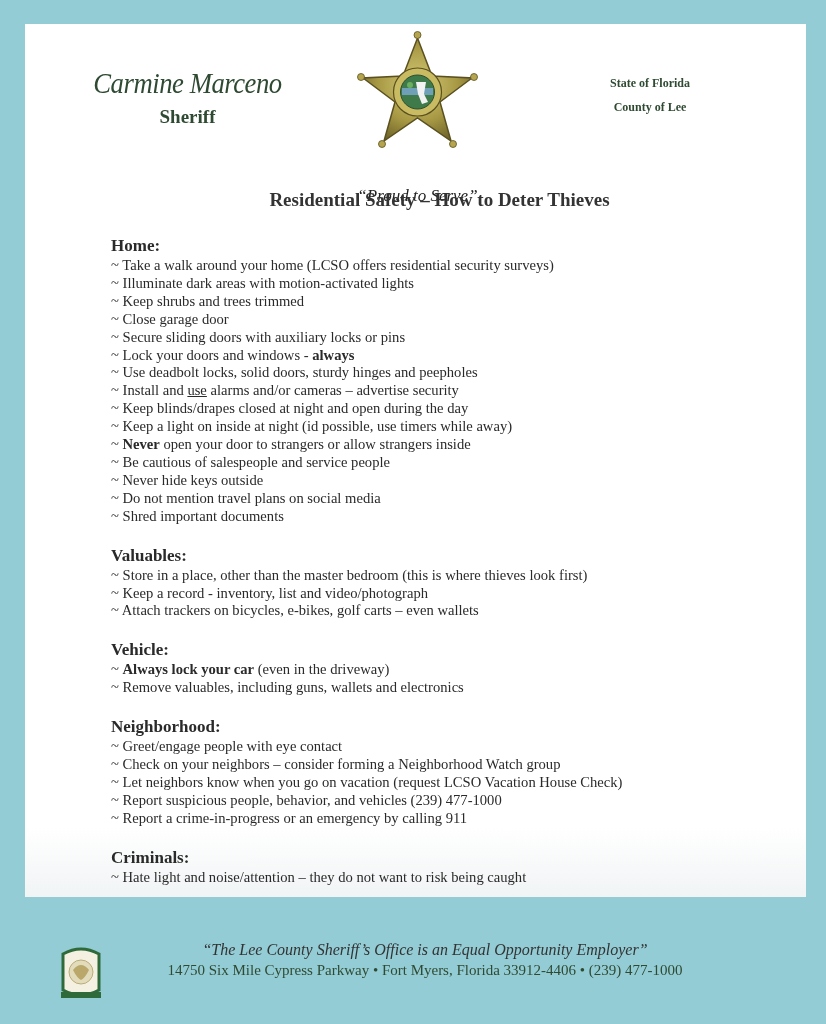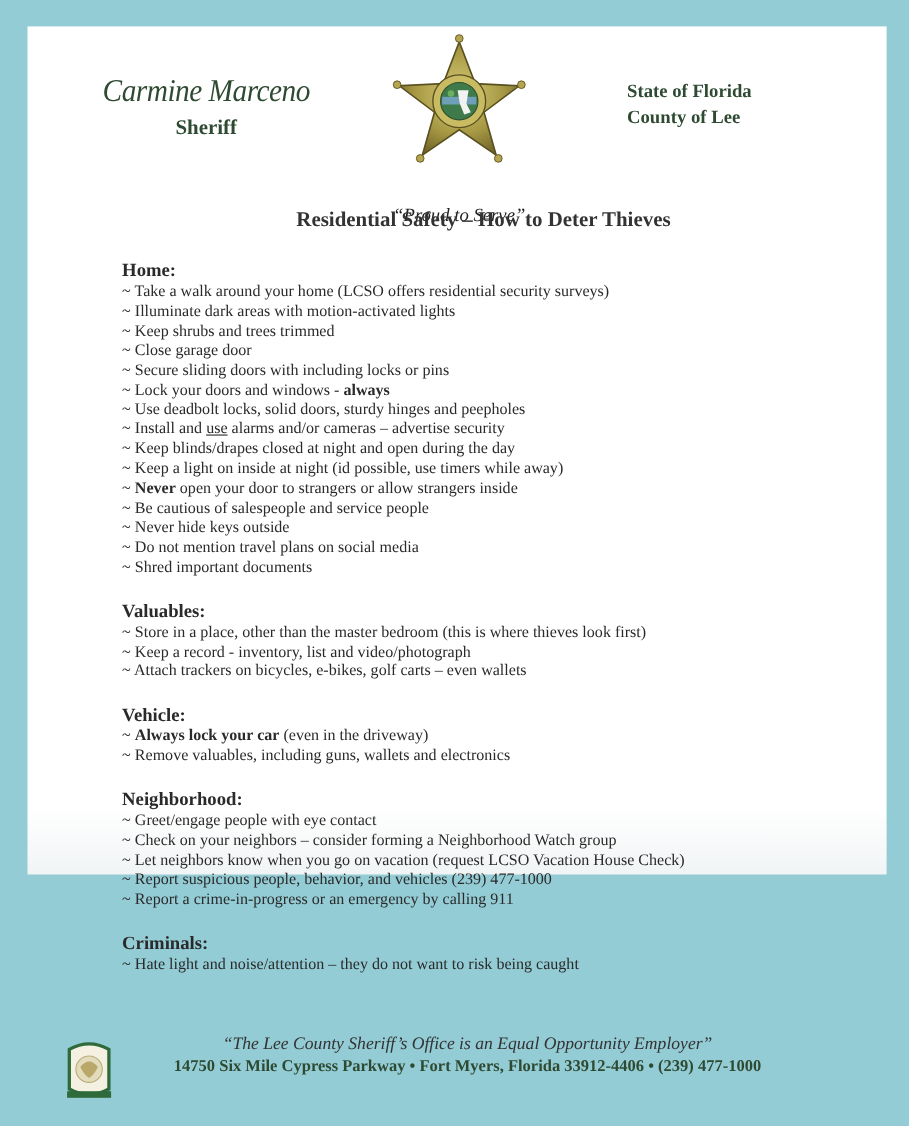--- a/index.html
+++ b/index.html
@@ -6,39 +6,39 @@
     body {
       width: 826px; height: 1024px;
       background: #93ccd5;
       position: relative;
       overflow: hidden;
       font-family: "Liberation Serif", serif;
     }
     .page {
       position: absolute;
       left: 25px; top: 24px;
-      width: 781px; height: 771px;
+      width: 781px; height: 873px;
       background: linear-gradient(#ffffff 0%, #ffffff 92%, #f1f4f5 100%);
     }
     .hdr-left {
       position: absolute; left: 50px; top: 42px; width: 225px;
       text-align: center; color: #2f4a32;
     }
     .sheriff-name {
       font-style: italic; font-size: 29px; line-height: 34px;
       transform: scaleX(0.92); transform-origin: center;
       letter-spacing: -0.5px;
     }
     .sheriff-title {
       font-weight: bold; font-size: 19px; line-height: 24px; margin-top: 5px;
     }
     .hdr-right {
       position: absolute; left: 545px; top: 47px; width: 160px;
-      text-align: left; color: #2f4a32;
-      font-weight: bold; font-size: 17px; line-height: 24px;
+      text-align: center; color: #2f4a32;
+      font-weight: bold; font-size: 12px; line-height: 24px;
     }
     .badge {
       position: absolute; left: 325px; top: 4px; width: 135px; height: 125px;
     }
     .motto {
       position: absolute; left: 290px; top: 126px; width: 205px;
       text-align: center; font-style: italic; font-size: 17px; color: #222; margin-top: 36px;
     }
     .doc-title {
       position: absolute; left: 0; top: 165px; width: 781px;
@@ -64,21 +64,21 @@
       position: absolute; left: 34px; top: 920px; width: 44px; height: 58px;
     }
     .footer-text {
       position: absolute; left: 80px; top: 916px; width: 640px;
       text-align: center; color: #2f4a32;
     }
     .footer-eoe {
       font-style: italic; font-size: 16px; line-height: 20px; color: #333;
     }
     .footer-address {
-      font-weight: bold; font-size: 15px; line-height: 20px;
+      font-weight: normal; font-size: 15px; line-height: 20px;
     }
   </style>
 </head>
 <body>
 
 <div class="page">
 
   <div class="hdr-left">
     <div class="sheriff-name">Carmine Marceno</div>
     <div class="sheriff-title">Sheriff</div>
@@ -116,21 +116,21 @@
 
   <div class="doc-title">Residential Safety – How to Deter Thieves</div>
 
   <div class="content" id="content">
       <div class="section">
         <div class="section-heading">Home:</div>
         <div class="item"><span>~ Take a walk around your home (LCSO offers residential security surveys)</span></div>
         <div class="item"><span>~ Illuminate dark areas with motion-activated lights</span></div>
         <div class="item"><span>~ Keep shrubs and trees trimmed</span></div>
         <div class="item"><span>~ Close garage door</span></div>
-        <div class="item"><span>~ Secure sliding doors with including locks or pins</span></div>
+        <div class="item"><span>~ Secure sliding doors with auxiliary locks or pins</span></div>
         <div class="item"><span>~ Lock your doors and windows - </span><b>always</b></div>
         <div class="item"><span>~ Use deadbolt locks, solid doors, sturdy hinges and peepholes</span></div>
         <div class="item"><span>~ Install and </span><u>use</u><span> alarms and/or cameras – advertise security</span></div>
         <div class="item"><span>~ Keep blinds/drapes closed at night and open during the day</span></div>
         <div class="item"><span>~ Keep a light on inside at night (id possible, use timers while away)</span></div>
         <div class="item"><span>~ </span><b>Never</b><span> open your door to strangers or allow strangers inside</span></div>
         <div class="item"><span>~ Be cautious of salespeople and service people</span></div>
         <div class="item"><span>~ Never hide keys outside</span></div>
         <div class="item"><span>~ Do not mention travel plans on social media</span></div>
         <div class="item"><span>~ Shred important documents</span></div>

